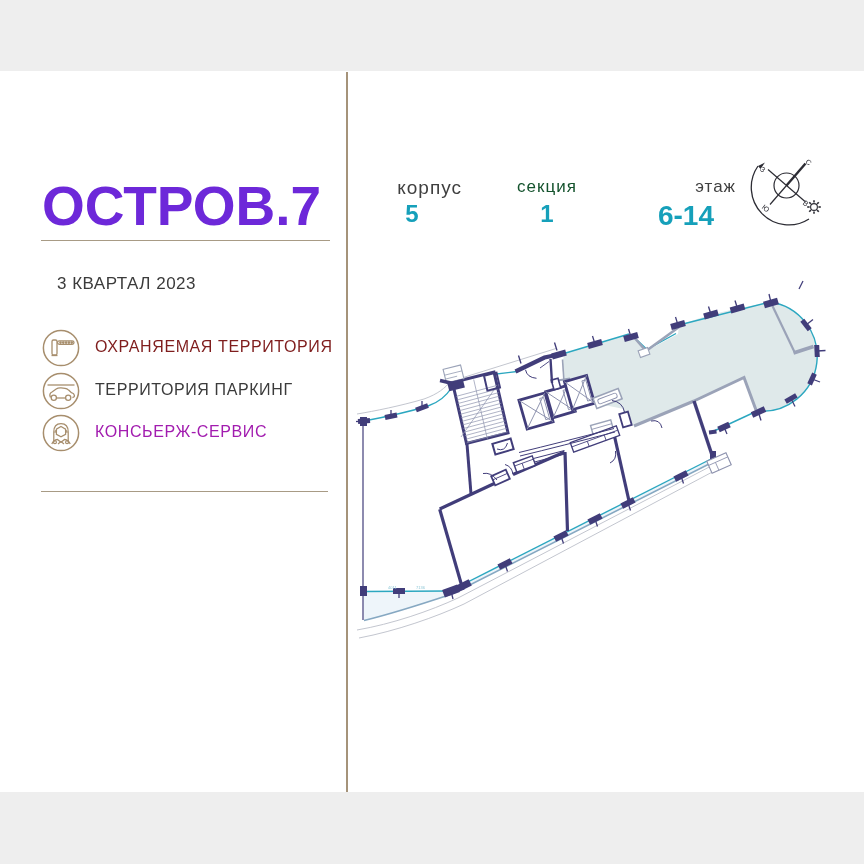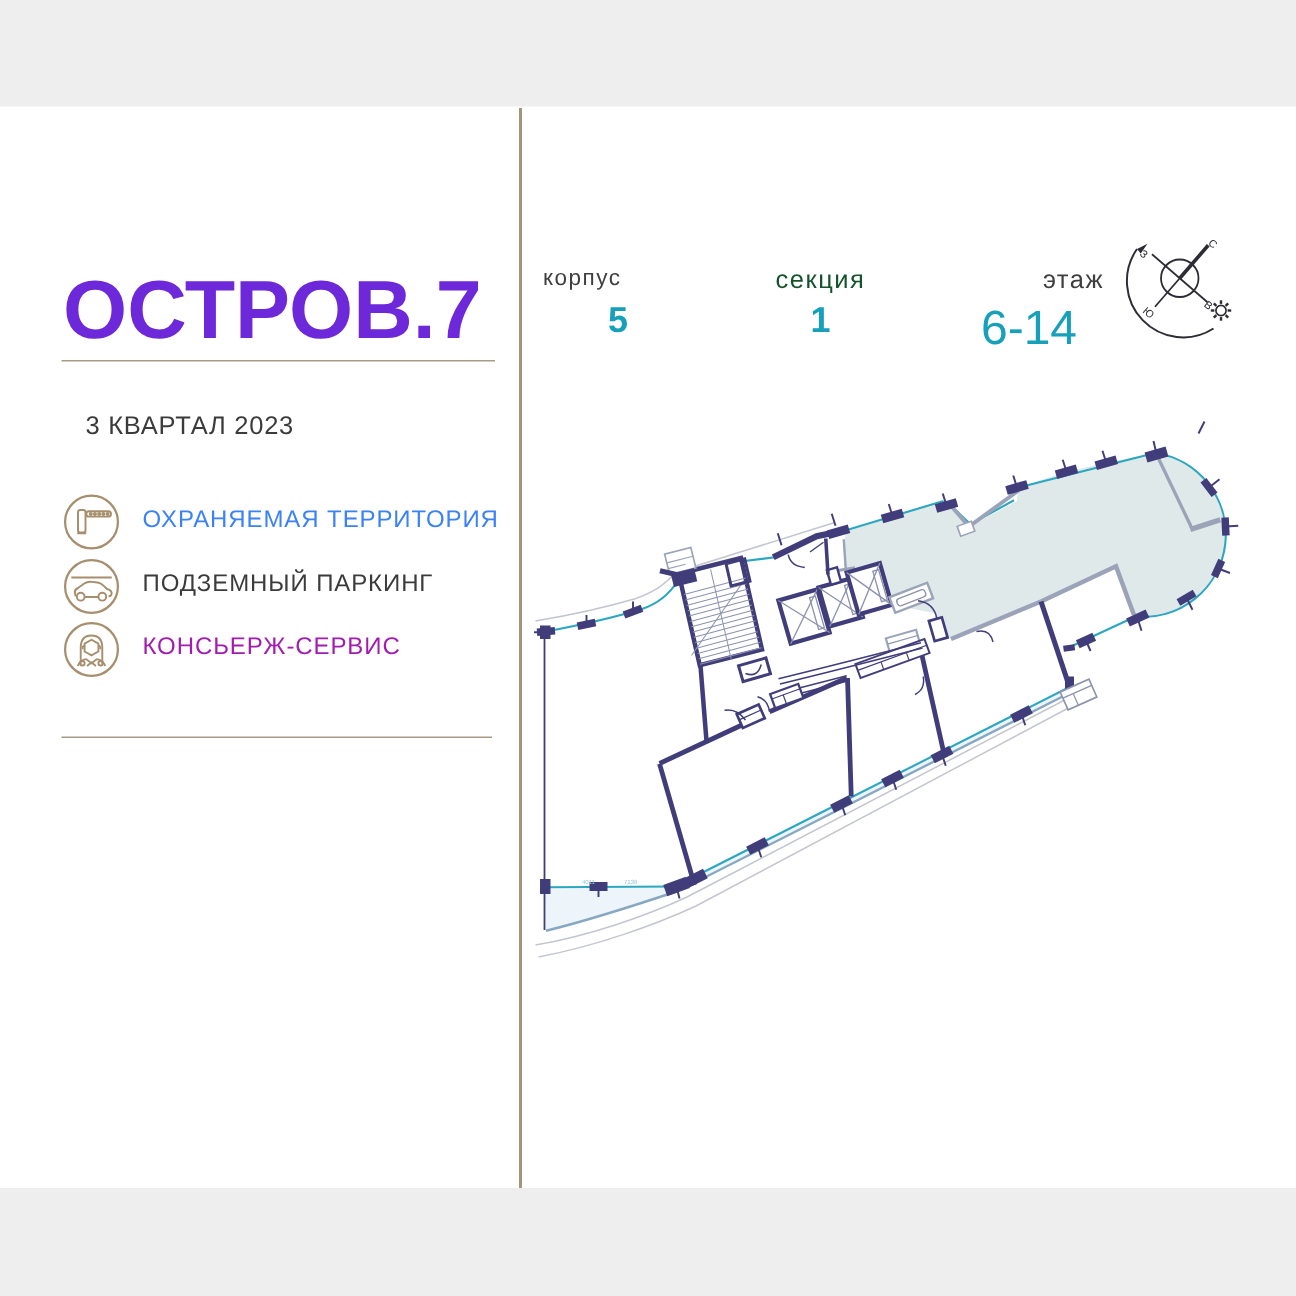--- a/index.html
+++ b/index.html
@@ -29,60 +29,60 @@
     <path d="M9.5 26.5 h6"></path>
     <rect x="15.5" y="11.8" width="16.5" height="3.6" rx="1.8"></rect>
     <circle cx="18.5" cy="13.6" r="0.7"></circle>
       <circle cx="21.3" cy="13.6" r="0.7"></circle>
     <circle cx="24.1" cy="13.6" r="0.7"></circle>
       <circle cx="26.9" cy="13.6" r="0.7"></circle>
     <circle cx="29.7" cy="13.6" r="0.7"></circle>
   </g>
 </svg>
 
-<div class="abs" style="left:95px;top:338px;font-size:16px;color:#3b82f6;letter-spacing:0.6px;">ОХРАНЯЕМАЯ ТЕРРИТОРИЯ</div>
+<div class="abs" style="left:95px;top:338px;font-size:16px;color:#7f1d1d;letter-spacing:0.6px;">ОХРАНЯЕМАЯ ТЕРРИТОРИЯ</div>
 
 <svg class="abs" style="left:42px;top:372px;" width="38" height="38" viewBox="0 0 38 38">
   <circle cx="19" cy="19" r="17.6" fill="none" stroke="#a78e6d" stroke-width="1.5"></circle>
   <g stroke="#a78e6d" stroke-width="1.3" fill="none">
     <line x1="5.5" y1="13" x2="32.5" y2="13"></line>
     <path d="M8.5 25.5 q-1.8 -4 1.5 -5.5 l4.2 -3 q2 -1.4 5 -1.1 l3.8 0.4 q2 0.2 3.6 1.8 l2.8 2.6 q2.7 0.6 3 2.6 q0.2 2 -2 2.2"></path>
     <circle cx="11.8" cy="25.8" r="2.6"></circle>
     <circle cx="26.2" cy="25.8" r="2.6"></circle>
     <line x1="14.6" y1="26" x2="23.4" y2="26"></line>
   </g>
 </svg>
 
-<div class="abs" style="left:95px;top:380.5px;font-size:16px;color:#3b3b3b;letter-spacing:0.6px;">ПОДЗЕМНЫЙ ПАРКИНГ</div>
+<div class="abs" style="left:95px;top:380.5px;font-size:16px;color:#3b3b3b;letter-spacing:0.6px;">ТЕРРИТОРИЯ ПАРКИНГ</div>
 
 <svg class="abs" style="left:42px;top:414px;" width="38" height="38" viewBox="0 0 38 38">
   <circle cx="19" cy="19" r="17.6" fill="none" stroke="#a78e6d" stroke-width="1.5"></circle>
   <g stroke="#a78e6d" stroke-width="1.25" fill="none">
     <path d="M11.8 28.5 l0 -10.5 q0 -8.3 7.2 -8.3 q7.2 0 7.2 8.3 l0 10.5"></path>
     <path d="M19 12.5 l4.6 2.6 0 5.2 -4.6 2.6 -4.6 -2.6 0 -5.2 z"></path>
     <path d="M14.4 16.5 q-1.8 0.2 -1.2 2.4 M23.6 16.5 q1.8 0.2 1.2 2.4"></path>
     <path d="M9.8 30 q1.8 -4.2 5.6 -4.6 l3.6 2.8 3.6 -2.8 q3.8 0.4 5.6 4.6"></path>
     <path d="M16 30 l3 -2.4 3 2.4"></path>
     <circle cx="12.9" cy="28.2" r="1.5"></circle>
     <circle cx="25.1" cy="28.2" r="1.5"></circle>
   </g>
 </svg>
 
 <div class="abs" style="left:95px;top:423px;font-size:16px;color:#a21caf;letter-spacing:0.6px;">КОНСЬЕРЖ-СЕРВИС</div>
 
 <div class="abs" style="left:41px;top:491px;width:287px;height:1.3px;background:#a89b85;"></div>
 
-<div class="abs" style="left:362px;top:177px;width:100px;text-align:left;font-size:15px;color:#3f3f3f;letter-spacing:1px;">корпус</div>
+<div class="abs" style="left:362px;top:177px;width:100px;text-align:right;font-size:19px;color:#3f3f3f;letter-spacing:1px;">корпус</div>
 <div class="abs" style="left:362px;top:200px;width:100px;text-align:center;font-size:24px;font-weight:700;color:#16a0ba;">5</div>
 
 <div class="abs" style="left:497px;top:177px;width:100px;text-align:center;font-size:17px;color:#14532d;letter-spacing:1px;">секция</div>
 <div class="abs" style="left:497px;top:200px;width:100px;text-align:center;font-size:24px;font-weight:700;color:#16a0ba;">1</div>
 
 <div class="abs" style="left:636px;top:177px;width:100px;text-align:right;font-size:17px;color:#3f3f3f;letter-spacing:1px;">этаж</div>
-<div class="abs" style="left:636px;top:200px;width:100px;text-align:center;font-size:32px;font-weight:400;color:#16a0ba;">6-14</div>
+<div class="abs" style="left:636px;top:200px;width:100px;text-align:center;font-size:28px;font-weight:700;color:#16a0ba;">6-14</div>
 
 <svg class="abs" style="left:742px;top:152px;" width="115" height="90" viewBox="742 152 115 90">
   <g stroke="#2c2c34" fill="none">
     <circle cx="786.5" cy="185.5" r="12.5" stroke-width="1.2"></circle>
     <line x1="805.5" y1="163.5" x2="786.5" y2="185.5" stroke-width="2.4"></line>
     <line x1="786.5" y1="185.5" x2="770" y2="204.5" stroke-width="1.2"></line>
     <line x1="768" y1="169.5" x2="805" y2="201.5" stroke-width="1.2"></line>
     <path d="M809 219 A37.5 37.5 0 0 1 758 166" stroke-width="1.3"></path>
     <path d="M758 166 l7 -3.5 l-4.5 6.5 z" fill="#2c2c34" stroke="none"></path>
   </g>

